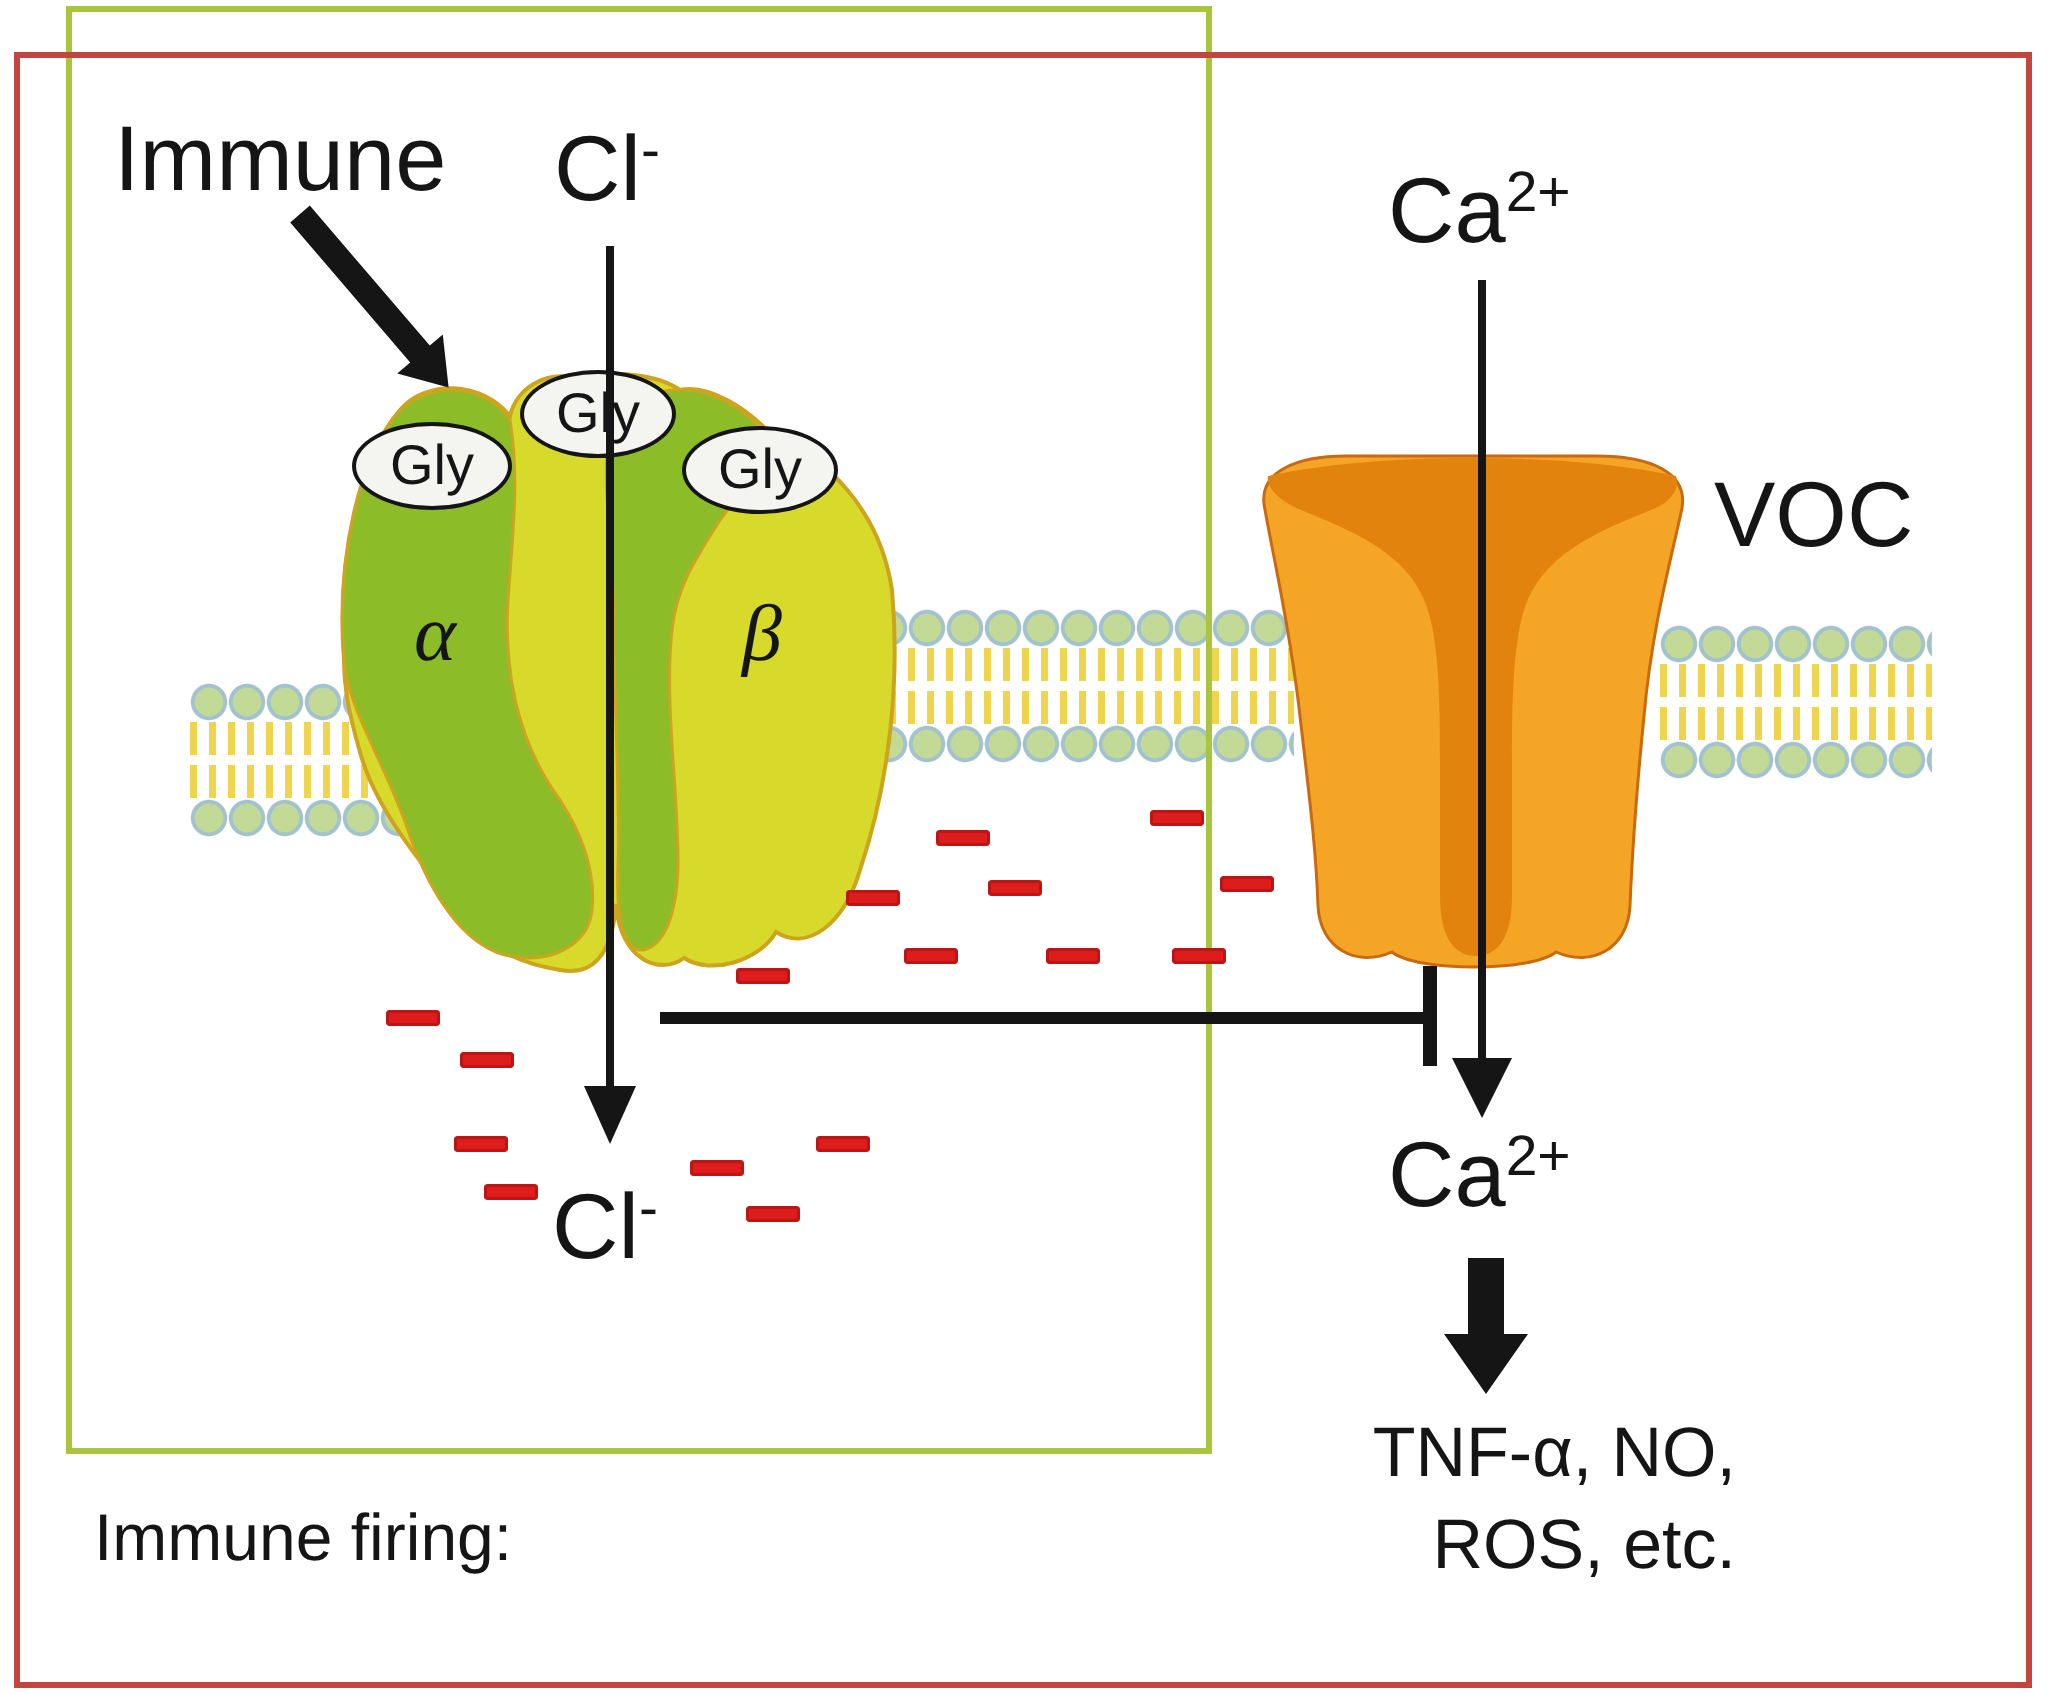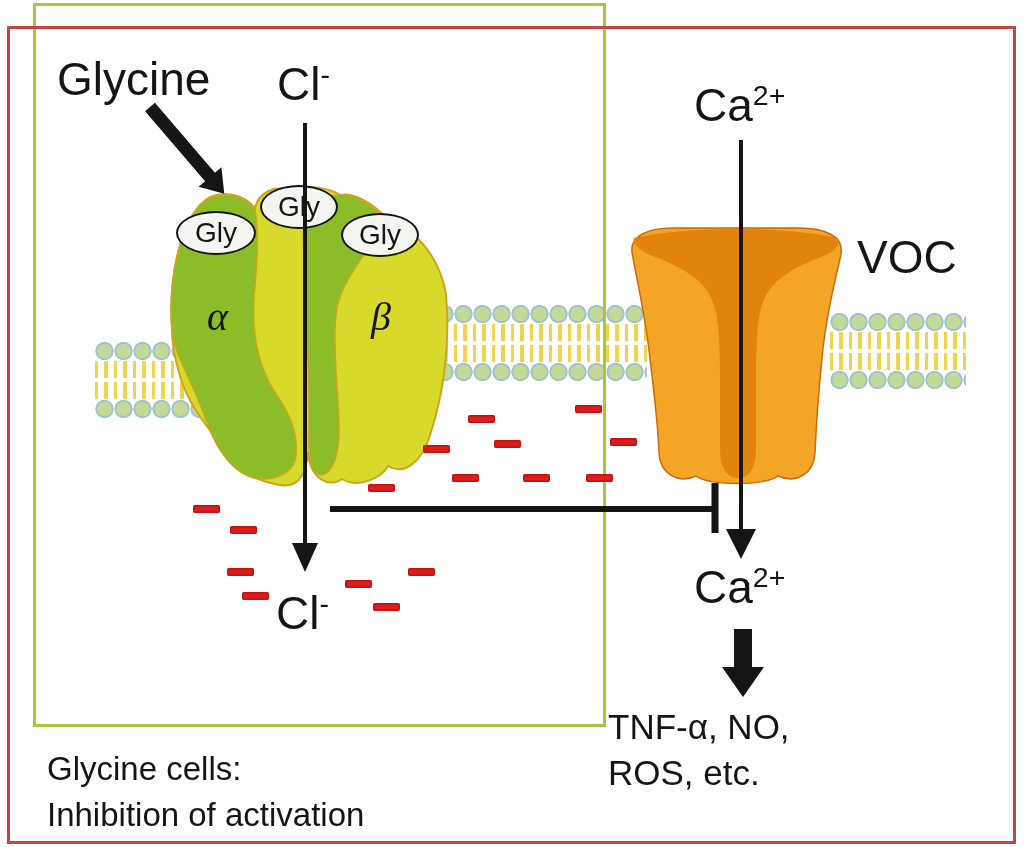--- a/index.html
+++ b/index.html
@@ -45,21 +45,21 @@
   #charges-layer{position:absolute;left:0;top:0;width:100%;height:100%;pointer-events:none;}
   .charge{position:absolute;width:27px;height:8px;border-radius:2px;
     background:var(--chargeRed,#dd1c1c);box-shadow:inset 0 0 0 1.5px rgba(150,12,12,.45);}
 
   
   .lbl{position:absolute;white-space:nowrap;}
   .lbl-big{font-size:46px;letter-spacing:0;}
   .sup{font-size:0.62em;vertical-align:0.55em;letter-spacing:0;}
   .greek{font-family:"Liberation Serif","DejaVu Serif",serif;font-style:italic;font-size:40px;}
   .note{font-size:33px;line-height:1.38;white-space:nowrap;}
-  .outcome{position:absolute;left:608px;top:704px;width:260px;text-align:left;
+  .outcome{position:absolute;left:608px;top:704px;width:260px;text-align:right;
     font-size:35px;line-height:1.32;}
 </style>
 </head>
 <body>
 
 <div class="canvas">
 
   <div class="membrane mem-left">
     <div class="mem-row"></div>
     <div class="mem-tails"></div>
@@ -185,21 +185,21 @@
       <div class="charge" style="left: 423px; top: 445px;"></div>
       <div class="charge" style="left: 468px; top: 415px;"></div>
       <div class="charge" style="left: 494px; top: 440px;"></div>
       <div class="charge" style="left: 575px; top: 405px;"></div>
       <div class="charge" style="left: 610px; top: 438px;"></div>
       <div class="charge" style="left: 452px; top: 474px;"></div>
       <div class="charge" style="left: 523px; top: 474px;"></div>
       <div class="charge" style="left: 586px; top: 474px;"></div>
     </div>
 
-  <div class="lbl lbl-big" style="left:57px;top:52px">Glycine</div>
+  <div class="lbl lbl-big" style="left:57px;top:52px">Immune</div>
 
   <div class="lbl lbl-big" style="left:277px;top:57px">
     <span>Cl</span><span class="sup">-</span>
   </div>
 
   <div class="lbl lbl-big" style="left:694px;top:78px">
     <span>Ca</span><span class="sup">2+</span>
   </div>
 
 
@@ -219,17 +219,16 @@
 
   <div class="outcome">
     <div>TNF-α, NO,</div>
     <div>ROS, etc.</div>
   </div>
 
   <div class="lbl note" style="left:46px;top:626px">
   </div>
 
   <div class="lbl note" style="left:47px;top:746px">
-    <div>Glycine cells:</div>
-    <div>Inhibition of activation</div>
+    <div>Immune firing:</div>
   </div>
 
 </div>
 
 </body></html>

